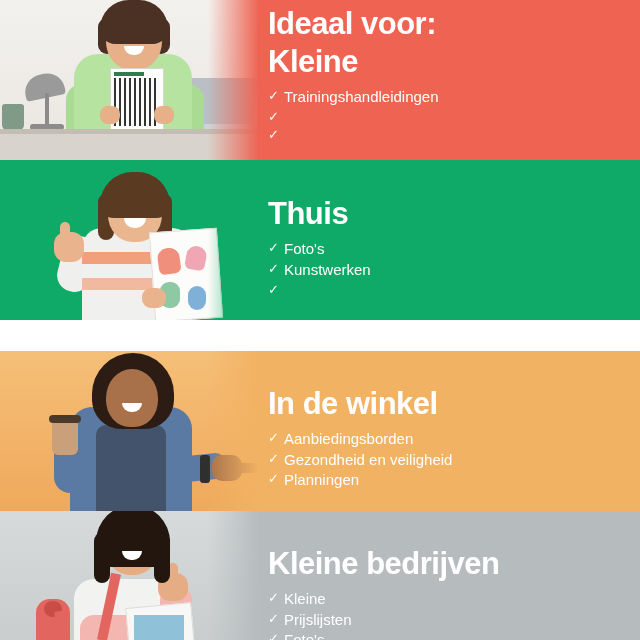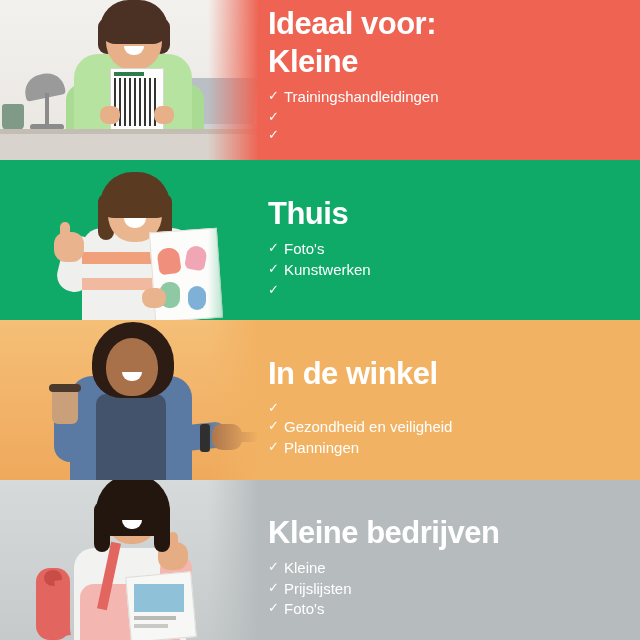--- a/index.html
+++ b/index.html
@@ -78,21 +78,21 @@
     font-size: 13px;
     color: #ffffff;
     line-height: 1.32;
   }
   
   .band-office { background: #ee6352; }
   .band-office .text-col { top: -4px; }
   
   .band-home { background: #0fa968; }
   
-  .band-store { background: #f2b263; }
+  .band-store { background: #f2b263; margin-top: 31px; }
   
   .band-biz { background: #b6bcbe; }
 
   
   .photo {
     position: absolute;
     left: 0;
     top: 0;
     width: 268px;
     height: 100%;
@@ -314,20 +314,21 @@
           <div class="b3-face"></div>
           <div class="b3-smile"></div>
         </div>
         <div class="photo-fade"></div>
       </div>
       <div class="text-col">
         <div class="band-title">In de winkel</div>
         <ul class="bullets">
           <li>
               <span class="check">✓</span>
+              <span>Aanbiedingsborden</span>
             </li>
           <li>
               <span class="check">✓</span>
               <span>Gezondheid en veiligheid</span>
             </li>
           <li>
               <span class="check">✓</span>
               <span>Planningen</span>
             </li>
         </ul>

